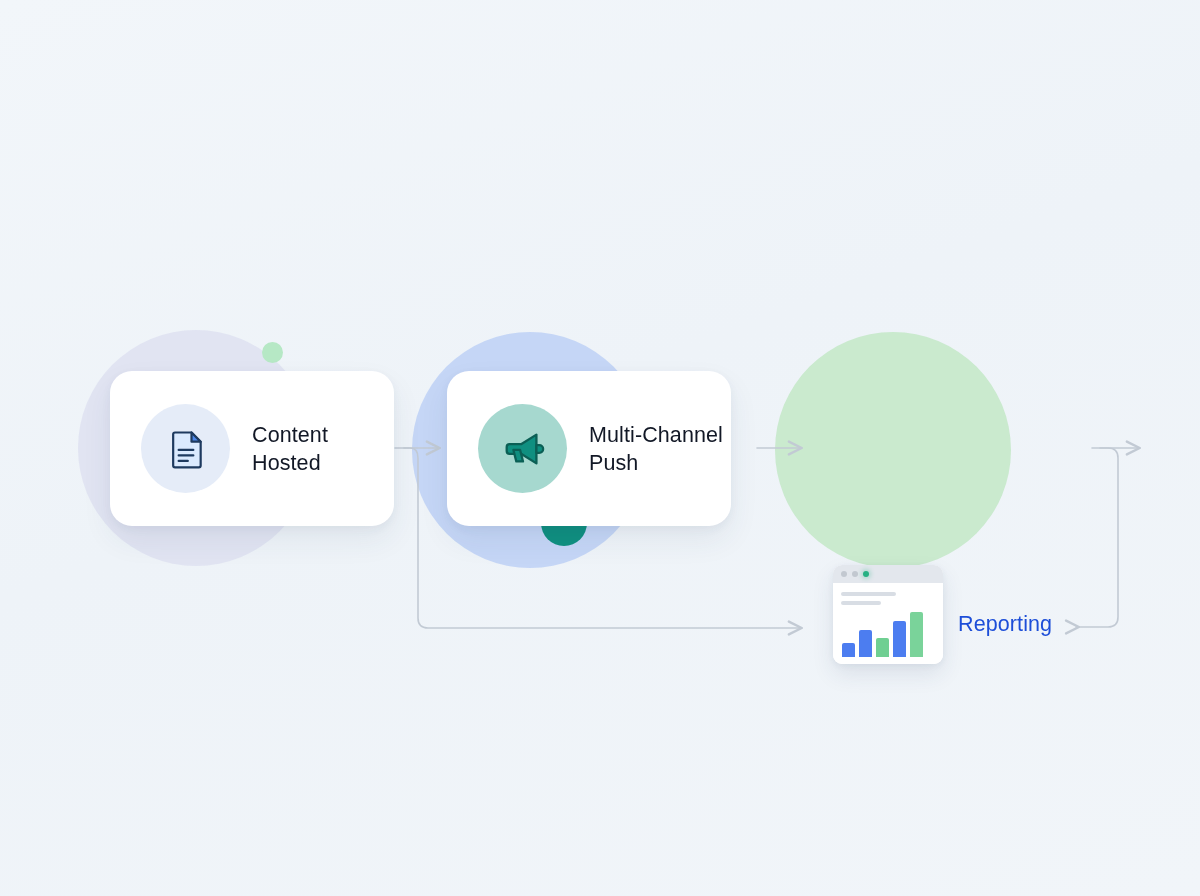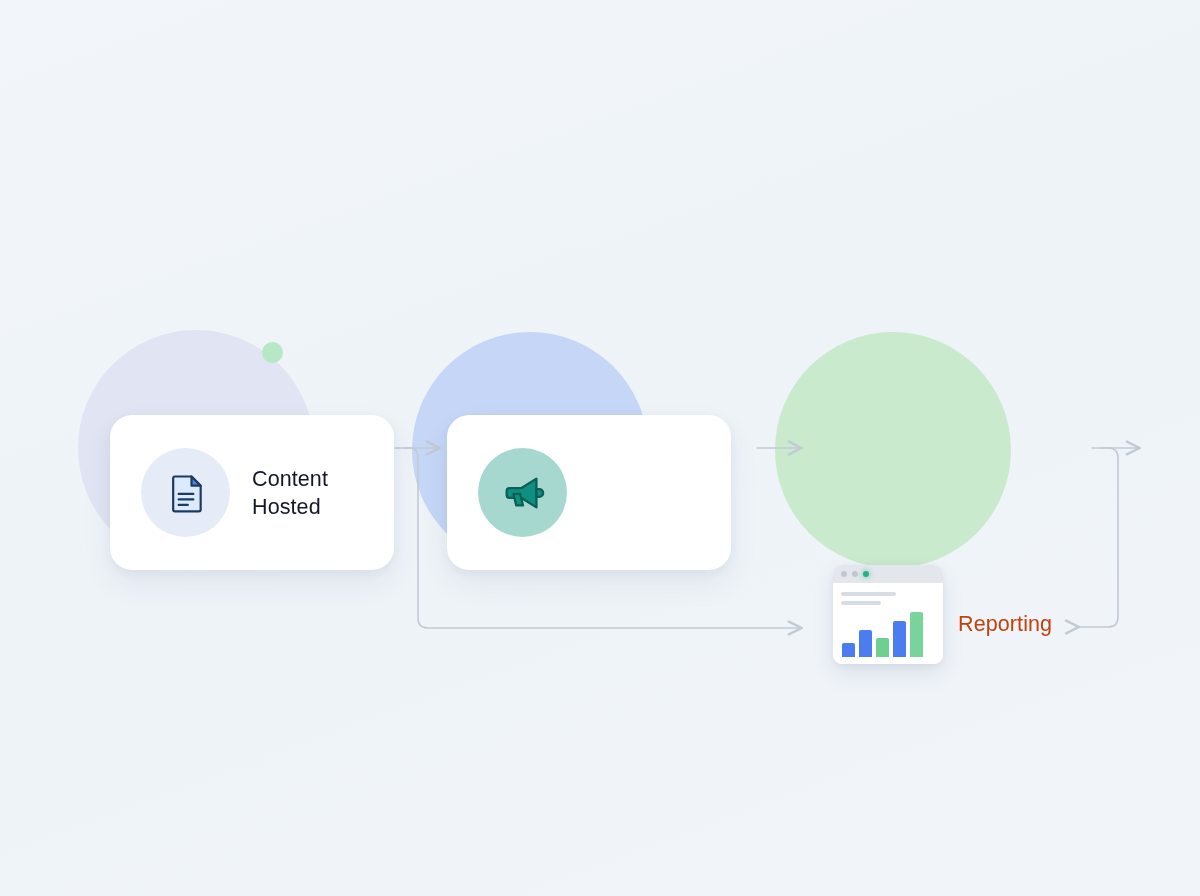--- a/index.html
+++ b/index.html
@@ -25,21 +25,20 @@
 
   
   .card {
     position:absolute;
     width:284px; height:155px;
     background:#ffffff;
     border-radius:22px;
     box-shadow: 0 14px 30px rgba(41,62,99,.075), 0 3px 10px rgba(41,62,99,.05);
     display:flex; align-items:center; gap:22px;
     padding-left:31px;
-    margin-top:44px;
   }
   .card-1 { left:110px; top:371px; }
   .card-2 { left:447px; top:371px; }
   .card-3 { left:809px; top:371px; }
 
   .icon-circle {
     width:89px; height:89px; border-radius:50%;
     flex:0 0 89px;
     display:flex; align-items:center; justify-content:center;
   }
@@ -76,21 +75,21 @@
   .rw-line.l1 { width:55px; }
   .rw-line.l2 { width:40px; }
   .rw-bars {
     position:absolute; left:9px; bottom:7px; right:8px; height:52px;
     display:flex; align-items:flex-end; gap:4px;
   }
   .rw-bar { width:13px; border-radius:2px 2px 0 0; }
 
   .report-label {
     position:absolute; left:958px; top:612px;
-    font-size:21.5px; color:#c2410c; letter-spacing:.1px;
+    font-size:21.5px; color:#1d4ed8; letter-spacing:.1px;
   }
 </style>
 </head>
 <body>
 
 <div id="stage">
 
   <div class="blob blob-1"></div>
   <div class="blob blob-2"></div>
   <div class="blob blob-3"></div>
@@ -138,20 +137,22 @@
   </div>
 
   <div class="card card-2">
     <div class="icon-circle ic-teal">
       <svg width="46" height="46" viewBox="0 0 48 48">
         <path d="M10 19 h12 l16 -10 v30 l-16 -10 H10 a3 3 0 0 1 -3 -3 v-4 a3 3 0 0 1 3 -3 z" fill="#0f8f80" stroke="#0b5f55" stroke-width="2.4" stroke-linejoin="round"></path>
         <path d="M38 20 h3 a4 4 0 0 1 0 8 h-3 z" fill="#0f8f80" stroke="#0b5f55" stroke-width="2.4" stroke-linejoin="round"></path>
         <path d="M14 25 h7 l3 12 h-7 z" fill="#0f8f80" stroke="#0b5f55" stroke-width="2.4" stroke-linejoin="round"></path>
       </svg>
     </div>
+    <div class="card-label">Multi-Channel
+Push</div>
   </div>
 
 
   <div class="report-widget">
     <div class="rw-titlebar">
       <span class="rw-dot"></span>
       <span class="rw-dot"></span>
       <span class="rw-dot green"></span>
     </div>
     <div class="rw-body">

